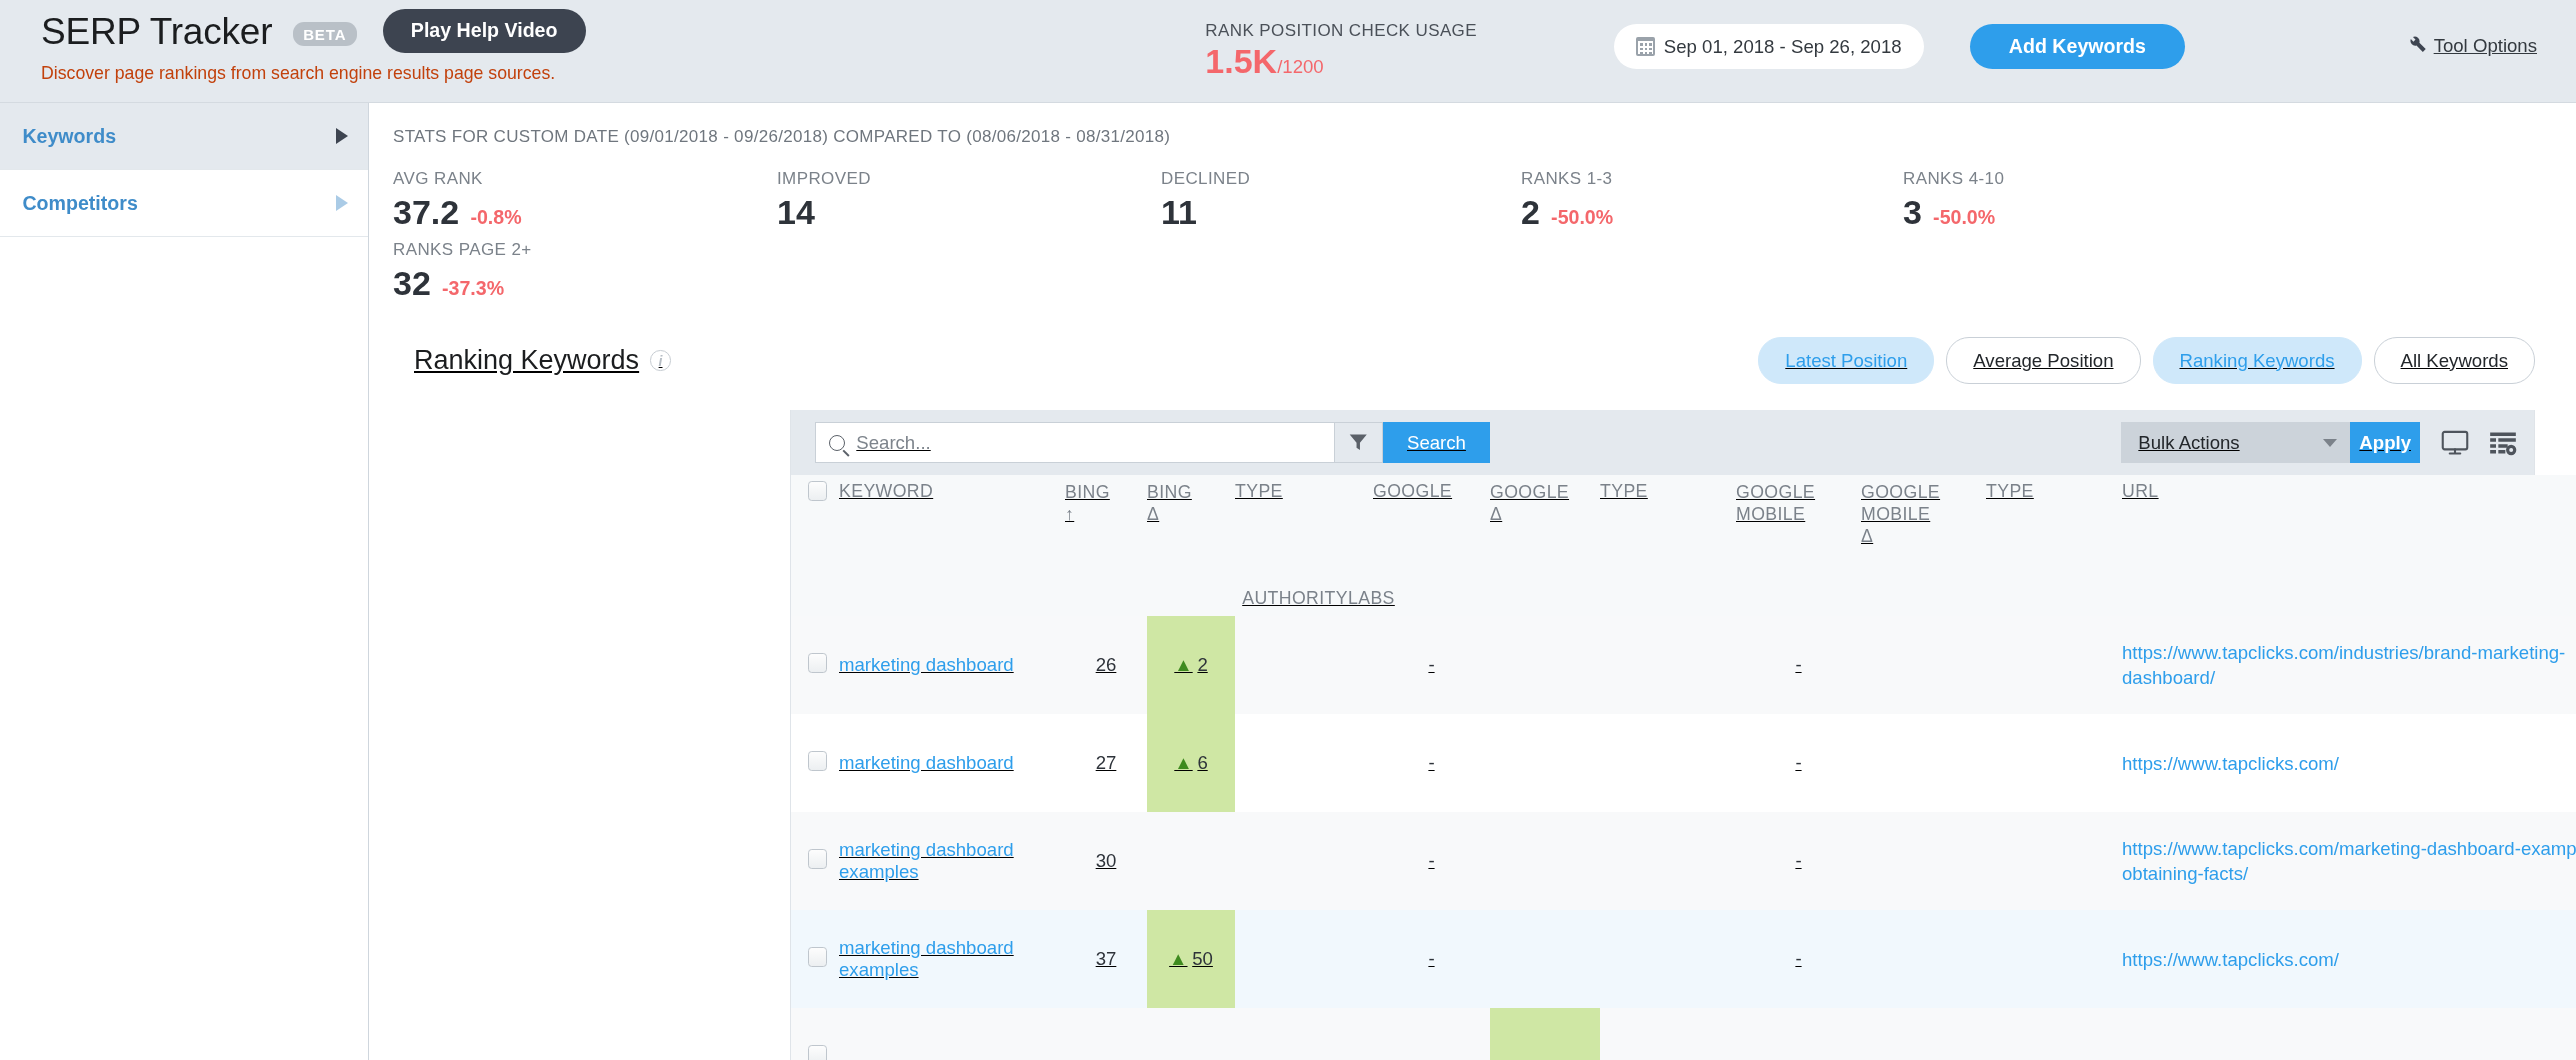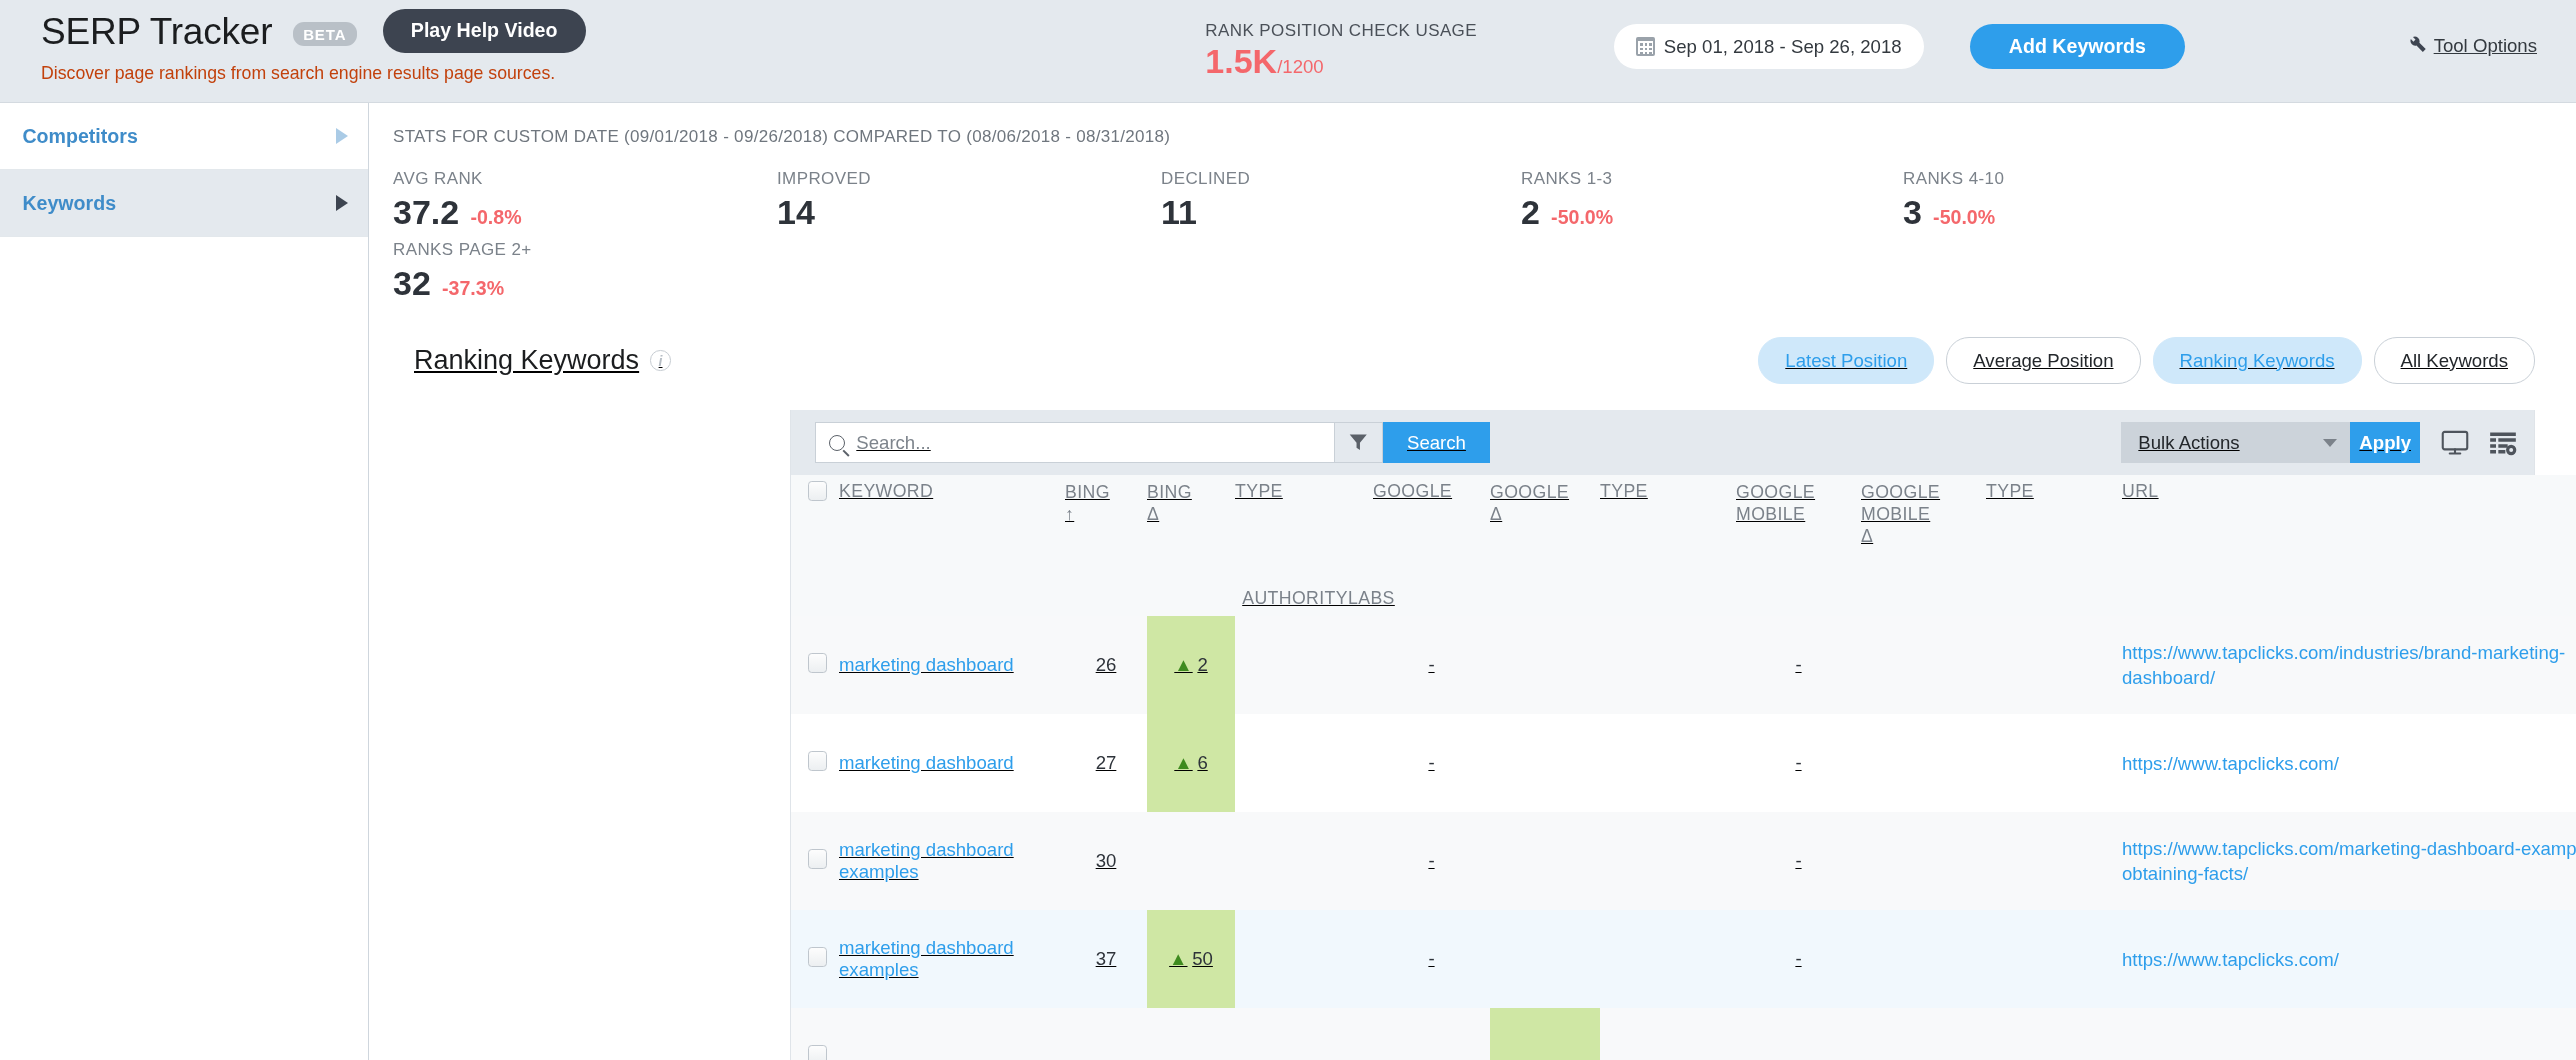--- a/index.html
+++ b/index.html
@@ -250,27 +250,27 @@
 
     <div class="tool-options">
       <svg class="wrench" viewBox="0 0 24 24" fill="currentColor">
         <path d="M21.7 18.6l-7.4-7.4a5.6 5.6 0 0 1-6.6-7.6l3 3 2.4-2.4-3-3a5.6 5.6 0 0 1 7.6 6.6l7.4 7.4-3.4 3.4z" transform="translate(-2,0)"></path>
       </svg>
       <span class="label">Tool Options</span>
     </div>
   </div>
 
   <div class="sidebar">
+    <div class="side-item active">
+      <span>Keywords</span>
+      <span class="tri"></span>
+    </div>
     <div class="side-item">
       <span>Competitors</span>
       <span class="tri muted"></span>
-    </div>
-    <div class="side-item active">
-      <span>Keywords</span>
-      <span class="tri"></span>
     </div>
   </div>
 
   <div class="stats">
     <div class="stats-title">STATS FOR CUSTOM DATE (09/01/2018 - 09/26/2018) COMPARED TO (08/06/2018 - 08/31/2018)</div>
     <div class="stat-grid" style="height:149px;">
 
       <div class="stat" style="left:0px;">
         <div class="stat-label">AVG RANK</div>
         <div class="stat-vals">

